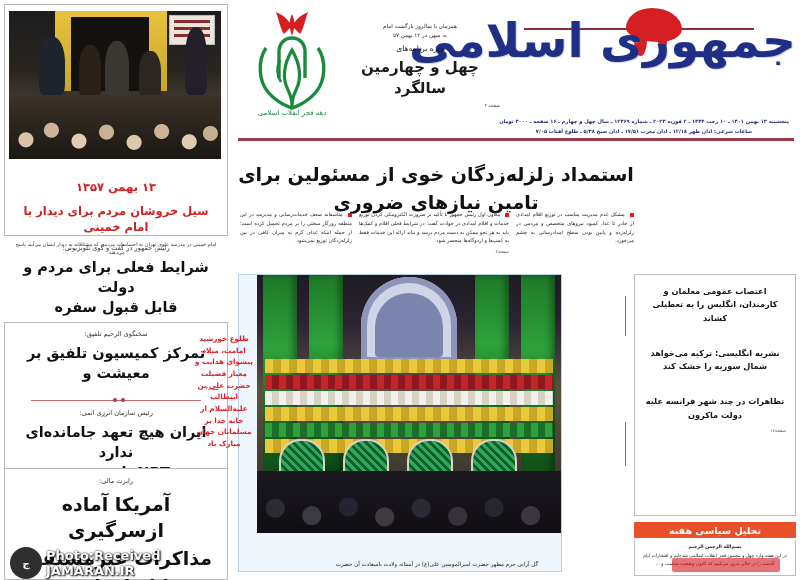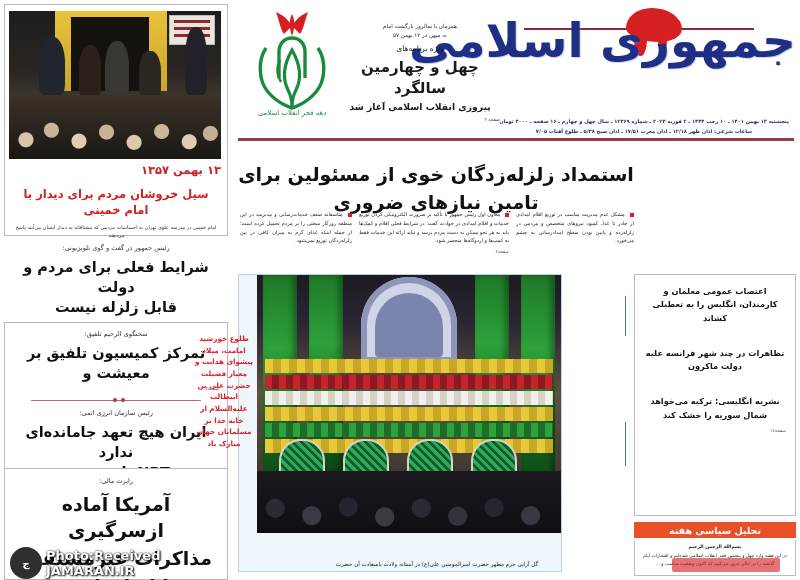--- a/index.html
+++ b/index.html
@@ -102,21 +102,21 @@
       radial-gradient(circle at 8% 70%, #d8c4a8 0 7px, transparent 8px),
       radial-gradient(circle at 20% 55%, #cbb497 0 7px, transparent 8px),
       radial-gradient(circle at 33% 72%, #e0ccb2 0 7px, transparent 8px),
       radial-gradient(circle at 46% 58%, #c9b295 0 7px, transparent 8px),
       radial-gradient(circle at 59% 74%, #dcc8ad 0 7px, transparent 8px),
       radial-gradient(circle at 72% 57%, #cbb497 0 7px, transparent 8px),
       radial-gradient(circle at 85% 73%, #e0ccb2 0 7px, transparent 8px),
       radial-gradient(circle at 95% 60%, #c6ae90 0 7px, transparent 8px),
       linear-gradient(180deg,#3b3228,#1a1713);
   }
-  #photo-caption-num { margin-top: 4px; font-size: 11.5px; font-weight: bold; color:#cf2222; }
+  #photo-caption-num { margin-top: 21px; font-size: 11.5px; font-weight: bold; color:#cf2222; text-align:center; }
   #photo-caption-main { margin-top: 10px; font-size: 11.5px; font-weight: bold; color:#cf2222; text-align:center; line-height:1.35; }
   #photo-caption-body { margin-top: 5px; font-size: 5px; color:#333; text-align:center; line-height:1.6; }
 
   #brief1 { left:0; top: 238px; width: 224px; height: 78px; border:none; padding: 2px 8px 0; }
   #brief2 { left:0; top: 318px; width: 224px; height: 92px; padding: 7px 8px 0; }
   #brief4 { left:0; top: 464px; width: 224px; height: 112px; padding: 8px 8px 0; }
 
   .kicker { font-size: 6.6px; color:#333; text-align:center; line-height:1.5; }
   .hl-md { font-size: 14.5px; font-weight: bold; color:#111; text-align:center; line-height:1.38; margin-top:3px; }
   .hl-lg { font-size: 19px;  font-weight: bold; color:#111; text-align:center; line-height:1.4; margin-top:4px; }
@@ -257,21 +257,20 @@
       <div id="masthead-title">جمهوری اسلامی</div>
       <div class="masthead-dateline" id="dateline1">پنجشنبه ۱۳ بهمن ۱۴۰۱ ـ ۱۰ رجب ۱۴۴۴ ـ ۲ فوریه ۲۰۲۳ ـ شماره ۱۲۴۶۹ ـ سال چهل و چهارم ـ ۱۶ صفحه ـ ۳۰۰۰ تومان</div>
       <div class="masthead-dateline" id="dateline2">ساعات شرعی: اذان ظهر ۱۲/۱۸ ـ اذان مغرب ۱۷/۵۱ ـ اذان صبح ۵/۳۸ ـ طلوع آفتاب ۷/۰۵</div>
     </div>
 
     <div id="anniv-block">
       <div id="anniv-sub">همزمان با سالروز بازگشت امام</div>
       <div id="anniv-sub">به میهن در ۱۲ بهمن ۵۷</div>
       <div id="anniv-line1">ویژه برنامه‌های</div>
       <div id="anniv-line2">چهل و چهارمین سالگرد</div>
-      <div id="anniv-line3">پیروزی انقلاب اسلامی آغاز شد</div>
       <div id="anniv-page">صفحه ۲</div>
     </div>
 
     <svg id="emblem" viewBox="0 0 92 110">
       <path d="M46 18 C40 8 34 6 30 4 C33 12 34 20 38 26 Z" fill="#d61f22"></path>
       <path d="M46 18 C52 8 58 6 62 4 C59 12 58 20 54 26 Z" fill="#d61f22"></path>
       <path d="M46 6 C43 12 43 20 46 28 C49 20 49 12 46 6 Z" fill="#d61f22"></path>
       <path d="M46 30 C38 30 33 36 33 44 L33 70" fill="none" stroke="#1a8a3c" stroke-width="3.4"></path>
       <path d="M46 30 C54 30 59 36 59 44 L59 70" fill="none" stroke="#1a8a3c" stroke-width="3.4"></path>
       <path d="M20 40 C12 52 12 72 22 84 C32 96 46 100 46 100 C46 100 60 96 70 84 C80 72 80 52 72 40" fill="none" stroke="#1a8a3c" stroke-width="3.4"></path>
@@ -301,21 +300,21 @@
         <div class="hp-crowd"></div>
       </div>
       <div id="photo-caption-num">۱۳ بهمن ۱۳۵۷</div>
       <div id="photo-caption-main">سیل خروشان مردم برای دیدار با امام خمینی</div>
       <div id="photo-caption-body">امام خمینی در مدرسه علوی تهران به احساسات مردمی که مشتاقانه به دیدار ایشان می‌آیند پاسخ می‌دهند.</div>
     </div>
 
     <div class="box" id="brief1">
       <div class="kicker">رئیس جمهور در گفت و گوی تلویزیونی:</div>
       <div class="hl-md">شرایط فعلی برای مردم و دولت</div>
-      <div class="hl-md" style="margin-top:0">قابل زلزله نیست</div>
+      <div class="hl-md" style="margin-top:0">قابل قبول سفره</div>
       <div class="subdeck">
         <span class="redsq"></span>
         <span>در لایحه تغییر قیمت دلار روی سفره مردم تاثیری نداشته باشد</span>
       </div>
       <div class="pageref">صفحه۵</div>
     </div>
 
     <div class="panel" id="brief2" style="height:232px;">
       <div>
         <div class="kicker">سخنگوی الرحیم تلفیق:</div>
@@ -402,22 +401,22 @@
     </div>
   </div>
 
   <div class="box" id="right-col">
 
     <div class="box rule" id="right-divider2"></div>
     <div class="box rule" id="right-divider"></div>
 
     <div id="right-briefs">
       <div class="rb">اعتصاب عمومی معلمان و کارمندان، انگلیس را به تعطیلی کشاند</div>
+      <div class="rb">نشریه انگلیسی: ترکیه می‌خواهد شمال سوریه را خشک کند</div>
       <div class="rb">تظاهرات در چند شهر فرانسه علیه دولت ماکرون</div>
-      <div class="rb">نشریه انگلیسی: ترکیه می‌خواهد شمال سوریه را خشک کند</div>
       <div id="right-pageref">صفحه۱۶</div>
     </div>
 
     <div id="analysis-banner">تحلیل سیاسی هفته</div>
     <div id="analysis-body">
       <div id="analysis-bism">بسم‌الله الرحمن الرحیم</div>
       <div>در این هفته وارد چهل و پنجمین فجر انقلاب اسلامی شده‌ایم و افتخارات ایام گذشته را در حالی مرور می‌کنیم که اکنون وضعیت مناسب و ...</div>
     </div>
     <div id="analysis-stamp"></div>
   </div>

